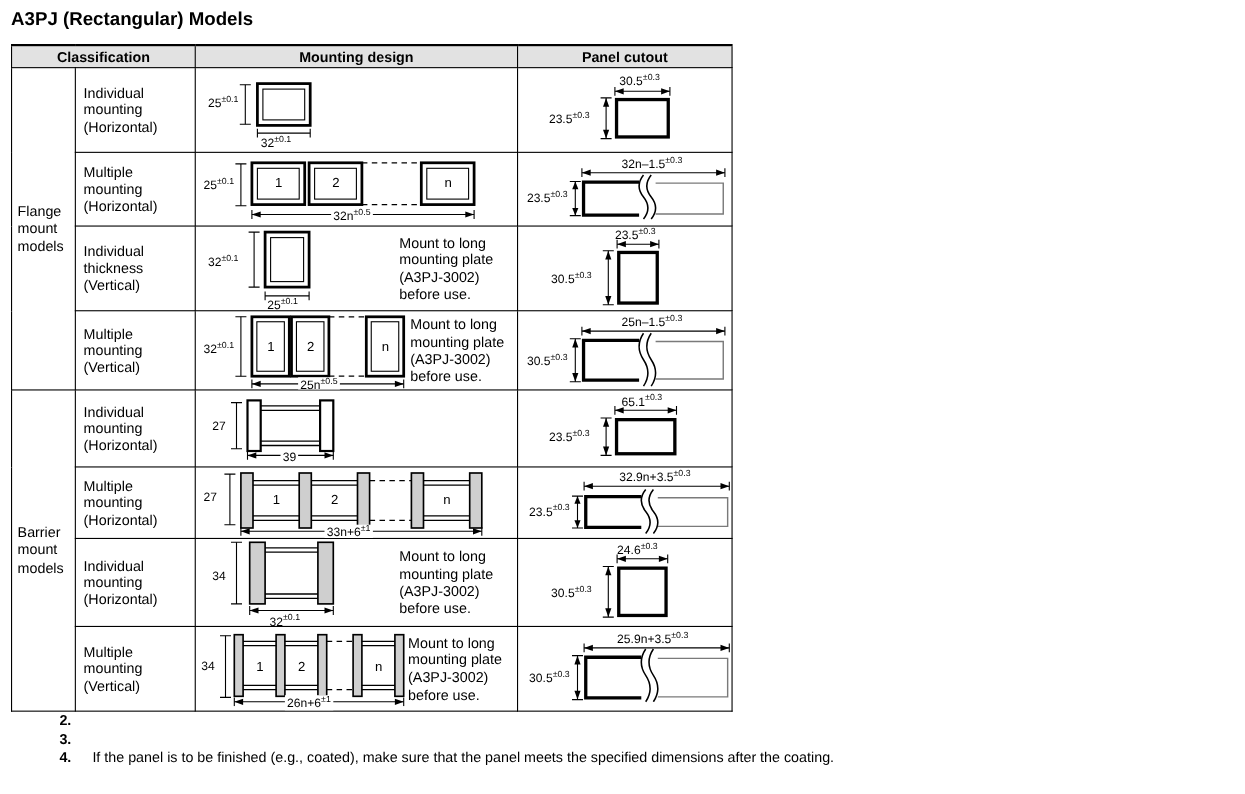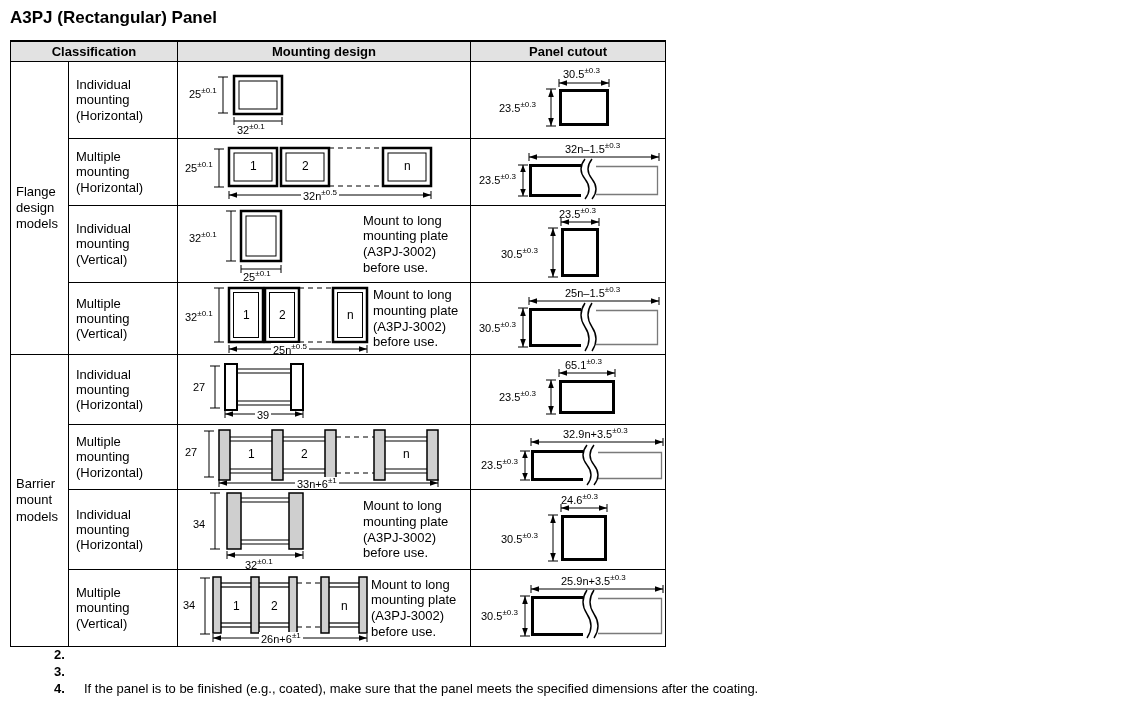--- a/index.html
+++ b/index.html
@@ -33,39 +33,39 @@
   .onln{background:#fff;padding:0 2px}
   .unit{position:absolute;font-size:12px;line-height:1}
   .notes{position:absolute;left:10px;top:646px;font-size:13px}
   .note-row{display:flex;line-height:17px}
   .note-head{width:44px;font-weight:bold}
   .note-num{width:30px;font-weight:bold}
 </style>
 </head>
 <body>
 
-<div class="title">A3PJ (Rectangular) Panel</div>
+<div class="title">A3PJ (Rectangular) Models</div>
 
 <table>
   <colgroup>
       <col style="width:58px">
       <col style="width:109px">
       <col style="width:293px">
       <col style="width:195px">
     </colgroup>
 
   <tbody>
       <tr>
     <td class="hdr" colspan="2">Classification</td>
     <td class="hdr">Mounting design</td>
     <td class="hdr">Panel cutout</td>
   </tr>
 
   <tr style="height:77px">
-    <td class="group" rowspan="4">Flange design models</td>
+    <td class="group" rowspan="4">Flange mount models</td>
     <td class="type">Individual mounting (Horizontal)</td>
     <td>
           <div class="design-inner">
       <div class="draw" style="width:170px;height:66px">
         <svg width="170" height="66">
           <line x1="40" y1="10" x2="40" y2="46"></line>
                 <line x1="35" y1="10" x2="45" y2="10"></line>
                 <line x1="35" y1="46" x2="45" y2="46"></line>
           <rect class="bx" x="51" y="9" width="48" height="38"></rect>
                 <rect class="in" x="56" y="14" width="38" height="28"></rect>
@@ -152,21 +152,21 @@
                 <polygon points="44,54 41.2,47 46.8,47"></polygon>
         </svg>
         <span class="lbl" style="left:86px;top:0"><span>32n–1.5</span><sup>±0.3</sup></span>
         <span class="lbl" style="left:0;top:31px"><span>23.5</span><sup>±0.3</sup></span>
       </div>
     </div>
         </td>
   </tr>
 
   <tr style="height:77px">
-    <td class="type">Individual mounting (Vertical)</td>
+    <td class="type">Individual thickness (Vertical)</td>
     <td>
           <div class="design-inner">
       <div class="draw" style="width:176px;height:74px">
         <svg width="176" height="74">
           <line x1="48" y1="4" x2="48" y2="54"></line>
                 <line x1="43" y1="4" x2="53" y2="4"></line>
                 <line x1="43" y1="54" x2="53" y2="54"></line>
           <rect class="bx" x="58" y="4" width="40" height="50"></rect>
                 <rect class="in" x="63" y="9" width="30" height="40"></rect>
           <line x1="58" y1="58" x2="58" y2="66"></line>

